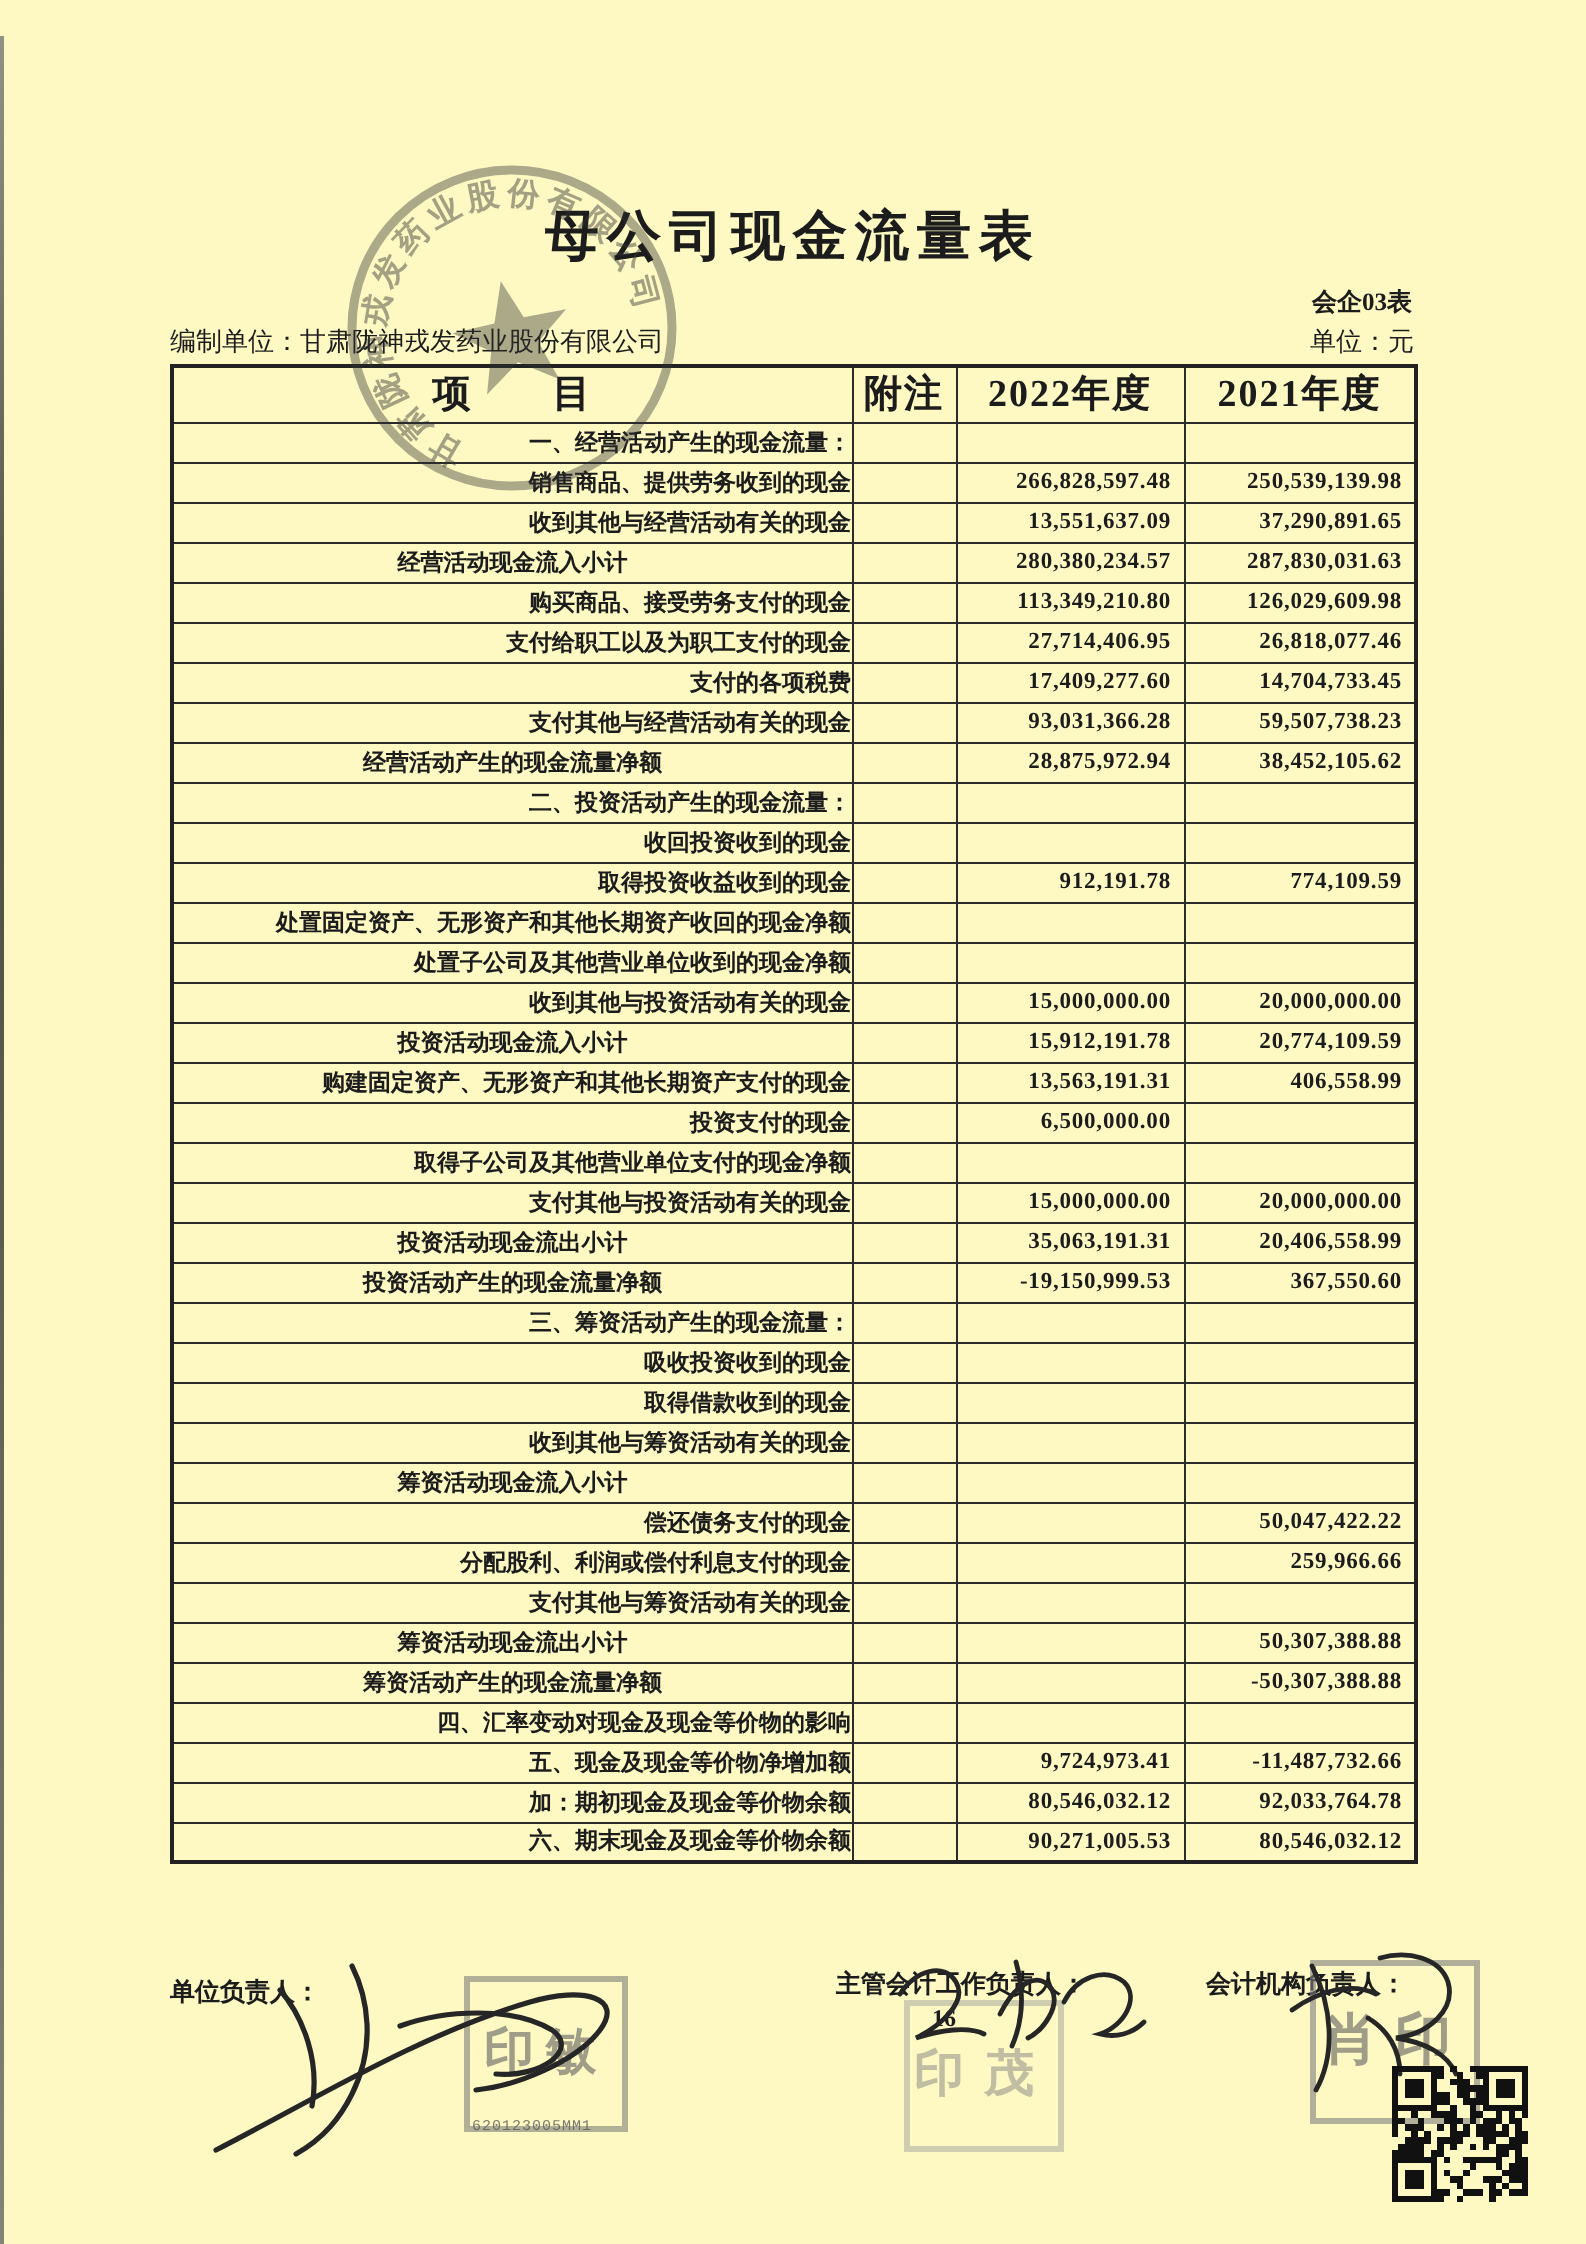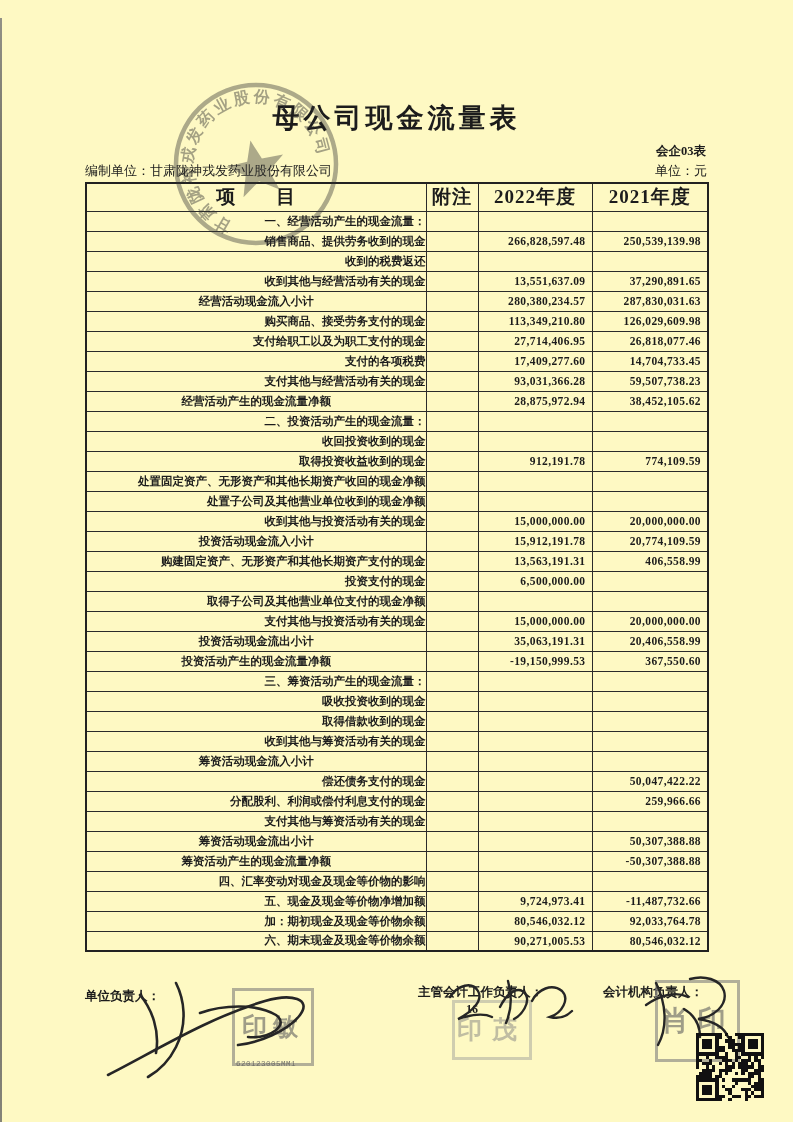--- a/index.html
+++ b/index.html
@@ -99,26 +99,20 @@
           <td class="num"></td>
           <td class="num"></td>
         </tr>
         <tr class="ind1">
           <td class="label">销售商品、提供劳务收到的现金</td>
           <td></td>
           <td class="num">266,828,597.48</td>
           <td class="num">250,539,139.98</td>
         </tr>
         <tr class="ind1">
-          <td class="label">收到的税费返还</td>
-          <td></td>
-          <td class="num"></td>
-          <td class="num"></td>
-        </tr>
-        <tr class="ind1">
           <td class="label">收到其他与经营活动有关的现金</td>
           <td></td>
           <td class="num">13,551,637.09</td>
           <td class="num">37,290,891.65</td>
         </tr>
         <tr class="ind2">
           <td class="label">经营活动现金流入小计</td>
           <td></td>
           <td class="num">280,380,234.57</td>
           <td class="num">287,830,031.63</td>
@@ -332,21 +326,21 @@
       <textPath href="#sealArc" startOffset="6%">甘肃陇神戎发药业股份有限公司</textPath>
     </text>
     <path d="M90 62 L97.5 82 L119 82.5 L102 95.5 L108.5 116 L90 103.5 L71.5 116 L78 95.5 L61 82.5 L82.5 82 Z" fill="rgba(50,50,50,.5)" transform="rotate(-12 90 89)"></path>
   </svg>
 
   <div class="sq-stamp" style="left:232px;top:988px;width:82px;height:78px">
     <span class="ch" style="width:100%;letter-spacing:6px">印敏</span>
   </div>
   <div class="stamp-num" style="left:236px;top:1060px">620123005MM1</div>
 
-  <div class="sq-stamp" style="left:452px;top:1000px;width:80px;height:60px;border-color:rgba(150,150,150,.45)">
+  <div class="sq-stamp" style="left:452px;top:1000px;width:80px;height:76px;border-color:rgba(150,150,150,.45)">
     <span class="ch" style="width:100%;letter-spacing:10px;color:rgba(130,130,130,.5)">印茂</span>
   </div>
 
   <div class="sq-stamp" style="left:655px;top:980px;width:85px;height:82px;border-color:rgba(125,125,125,.6)">
     <span class="ch" style="width:100%;letter-spacing:8px;font-size:28px">肖印</span>
   </div>
 
   <svg class="sig-layer" width="700" height="140" viewBox="0 0 700 140">
     <g stroke="#262626" stroke-width="2.6" fill="none" stroke-linecap="round">
       <path d="M116 18 C124 34 128 58 116 82 C110 94 102 104 88 112"></path>

